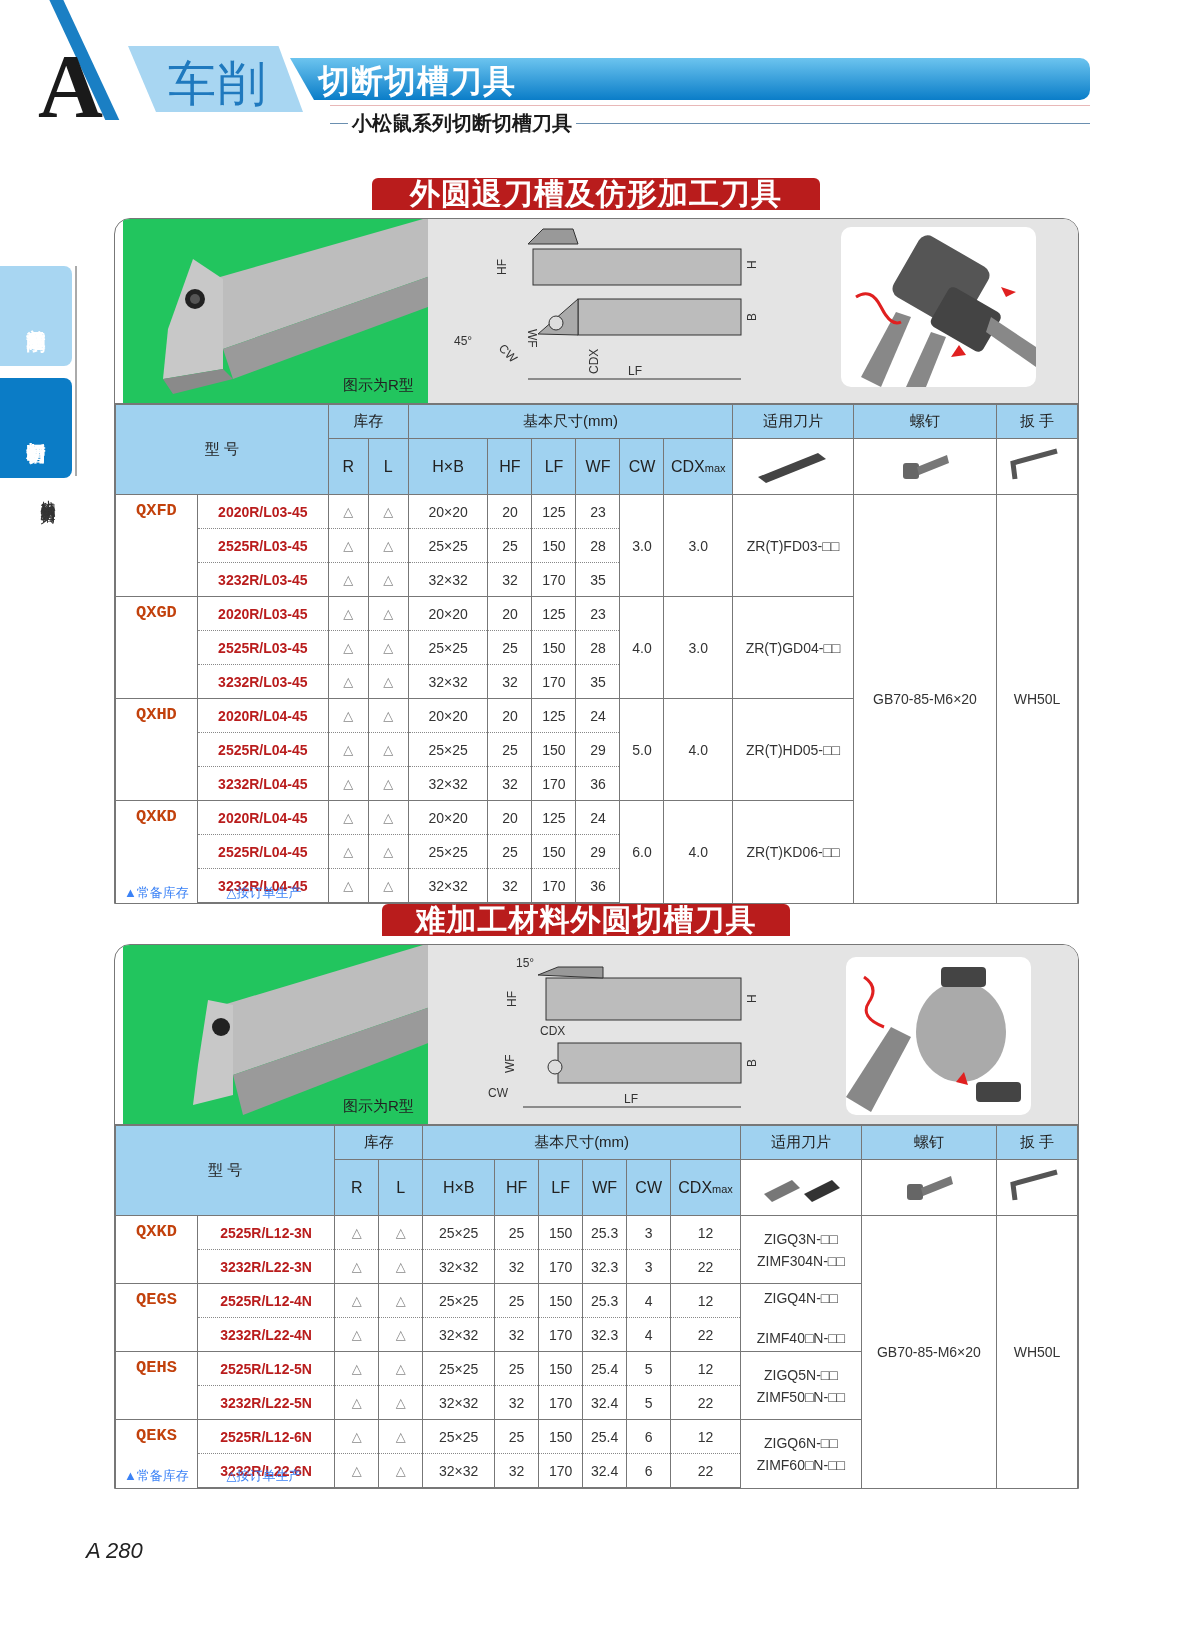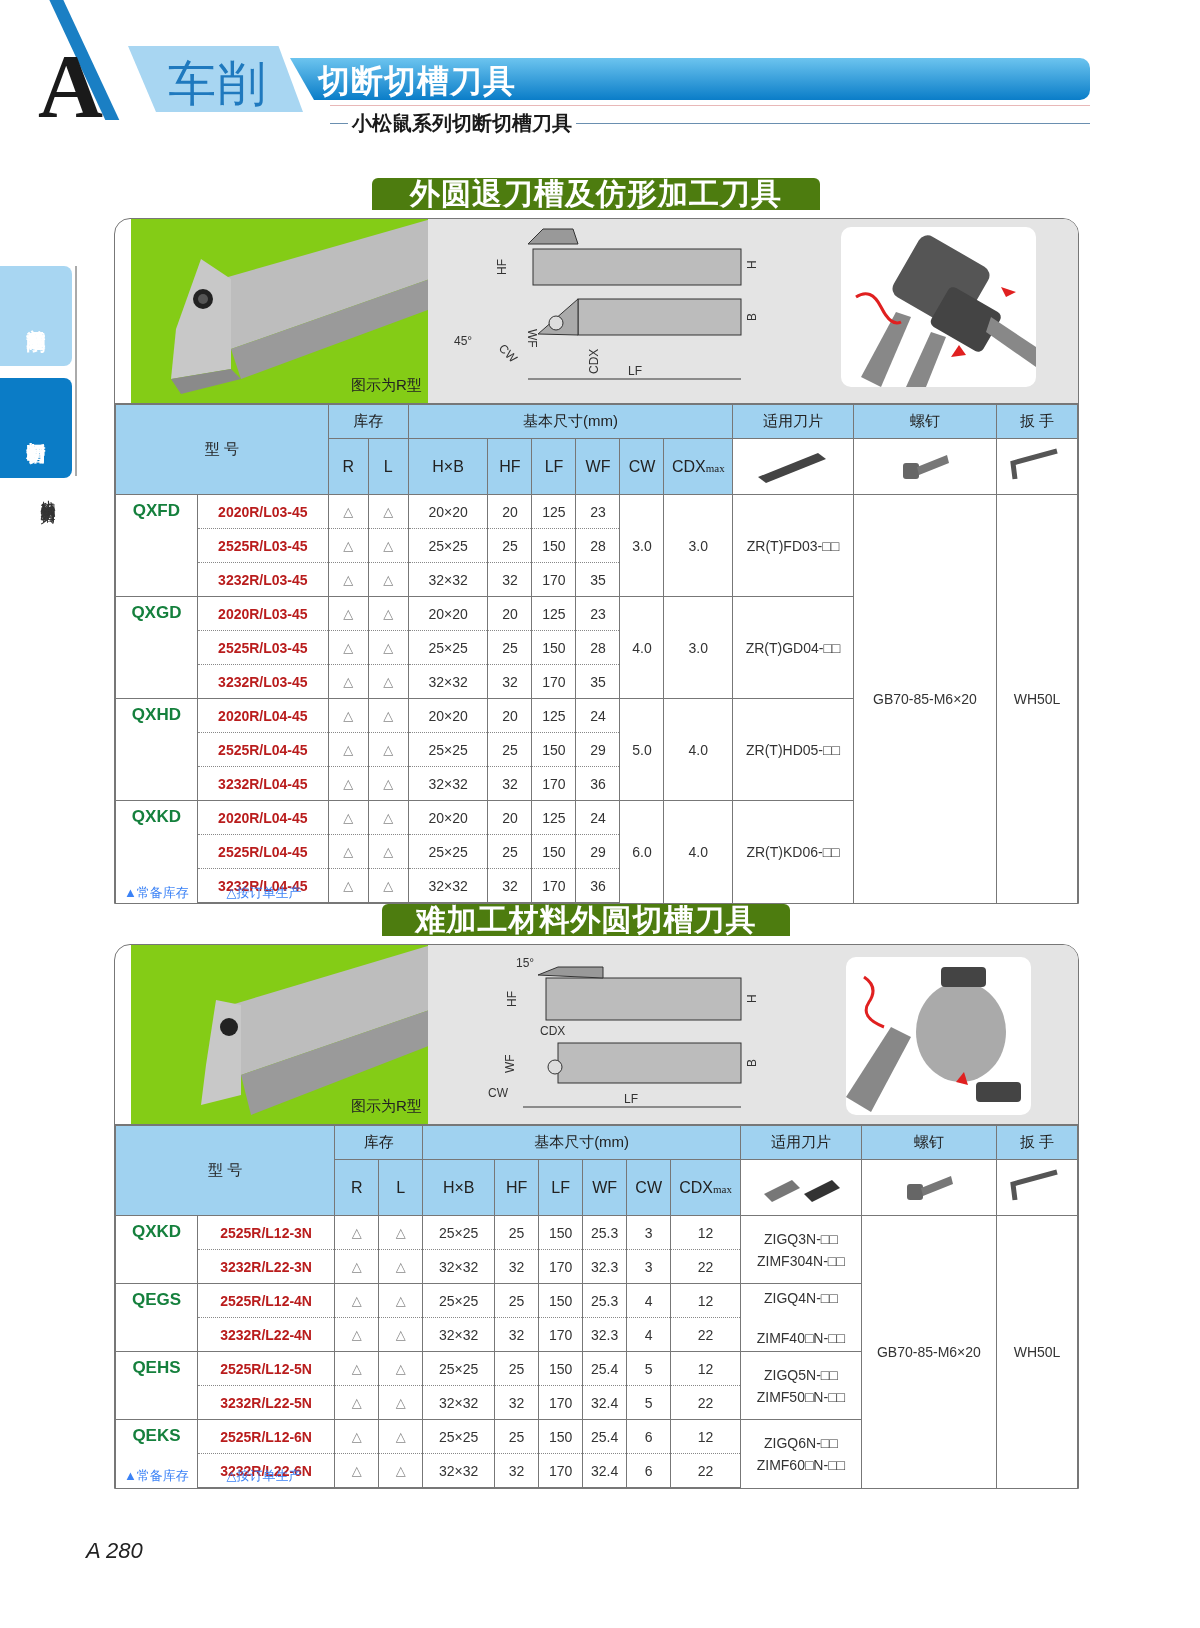--- a/index.html
+++ b/index.html
@@ -17,42 +17,42 @@
   .hdr-sub { position: absolute; left: 348px; top: 110px; font-size: 20px; font-weight: bold; color: #1a1a1a; background: #fff; padding: 0 4px; }
 
   
   .side-line { position: absolute; left: 75px; top: 266px; width: 2px; height: 210px; background: #aaa; }
   .side-tab { position: absolute; left: 0; width: 72px; border-radius: 0 8px 8px 0; display: flex; align-items: center; justify-content: center; writing-mode: vertical-rl; font-weight: bold; font-size: 19px; letter-spacing: 1px; color: #fff; }
   .side-tab.inactive { top: 266px; height: 100px; background: #a8d6f2; }
   .side-tab.active { top: 378px; height: 100px; background: #0b7cc6; }
   .side-series { position: absolute; left: 38px; top: 488px; writing-mode: vertical-rl; font-size: 15px; color: #333; letter-spacing: 1px; }
 
   
-  .sec-title { position: absolute; height: 32px; background: #4d7c0f; color: #fff; font-size: 30px; font-weight: bold; border-radius: 6px 6px 0 0; display: flex; align-items: center; justify-content: center; letter-spacing: 1px; text-align: right; }
+  .sec-title { position: absolute; height: 32px; background: #b91c1c; color: #fff; font-size: 30px; font-weight: bold; border-radius: 6px 6px 0 0; display: flex; align-items: center; justify-content: center; letter-spacing: 1px; text-align: right; }
 
   
   .panel { position: absolute; left: 114px; width: 965px; border: 1.5px solid #777; border-radius: 16px 16px 0 0; overflow: hidden; background: #fff; }
   .img-area { position: relative; height: 185px; border-bottom: 1px solid #777; }
-  .img-left { position: absolute; left: 16px; top: 0; width: 313px; height: 100%; background: #84cc16; }
+  .img-left { position: absolute; left: 8px; top: 0; width: 313px; height: 100%; background: #22c55e; }
   .img-mid { position: absolute; left: 313px; top: 0; right: 0; height: 100%; background: #e4e4e4; }
   .img-note { position: absolute; left: 220px; bottom: 8px; font-size: 15px; color: #222; }
   .photo { position: absolute; background: #fff; border-radius: 10px; }
 
   table.spec { border-collapse: collapse; width: 100%; font-size: 14px; table-layout: fixed; }
   table.spec th { background: #a0d2f0; font-weight: normal; border: 1px solid #777; height: 34px; font-size: 15px; }
   table.spec th.sub { height: 56px; font-size: 16px; }
   table.spec th.iconcell { background: #fff; }
   table.spec td { text-align: center; border-left: 1px solid #777; border-right: 1px solid #777; height: 34px; color: #333; }
   table.spec tr.grp-first td { border-top: 1px solid #777; }
   table.spec tr.dotted td.dot { border-top: 1px dotted #888; }
-  table.spec td.series { font-weight: bold; font-size: 17px; vertical-align: top; padding-top: 6px; color: #15803d; }
+  table.spec td.series { font-weight: bold; font-size: 17px; vertical-align: top; padding-top: 6px; color: #c2410c; font-family: Liberation Mono, monospace; }
   table.spec td.model { font-weight: bold; font-size: 14px; color: #b91c1c; }
   table.spec td.tri { color: #888; font-size: 13px; }
   table.spec tr:last-child td { border-bottom: 1px solid #777; }
-  .cdx-max { font-size: 11px; font-family: Liberation Serif, serif; }
+  .cdx-max { font-size: 11px; }
   .legend { position: absolute; left: 124px; font-size: 13px; color: #3b82f6; }
   .legend span { margin-right: 34px; }
   .page-num { position: absolute; left: 86px; top: 1538px; font-size: 22px; font-style: italic; color: #222; }
 </style>
 </head>
 <body>
 
 <div class="hdr-slash"></div>
 <div class="hdr-letter">A</div>
 <div class="hdr-lightband"></div>

